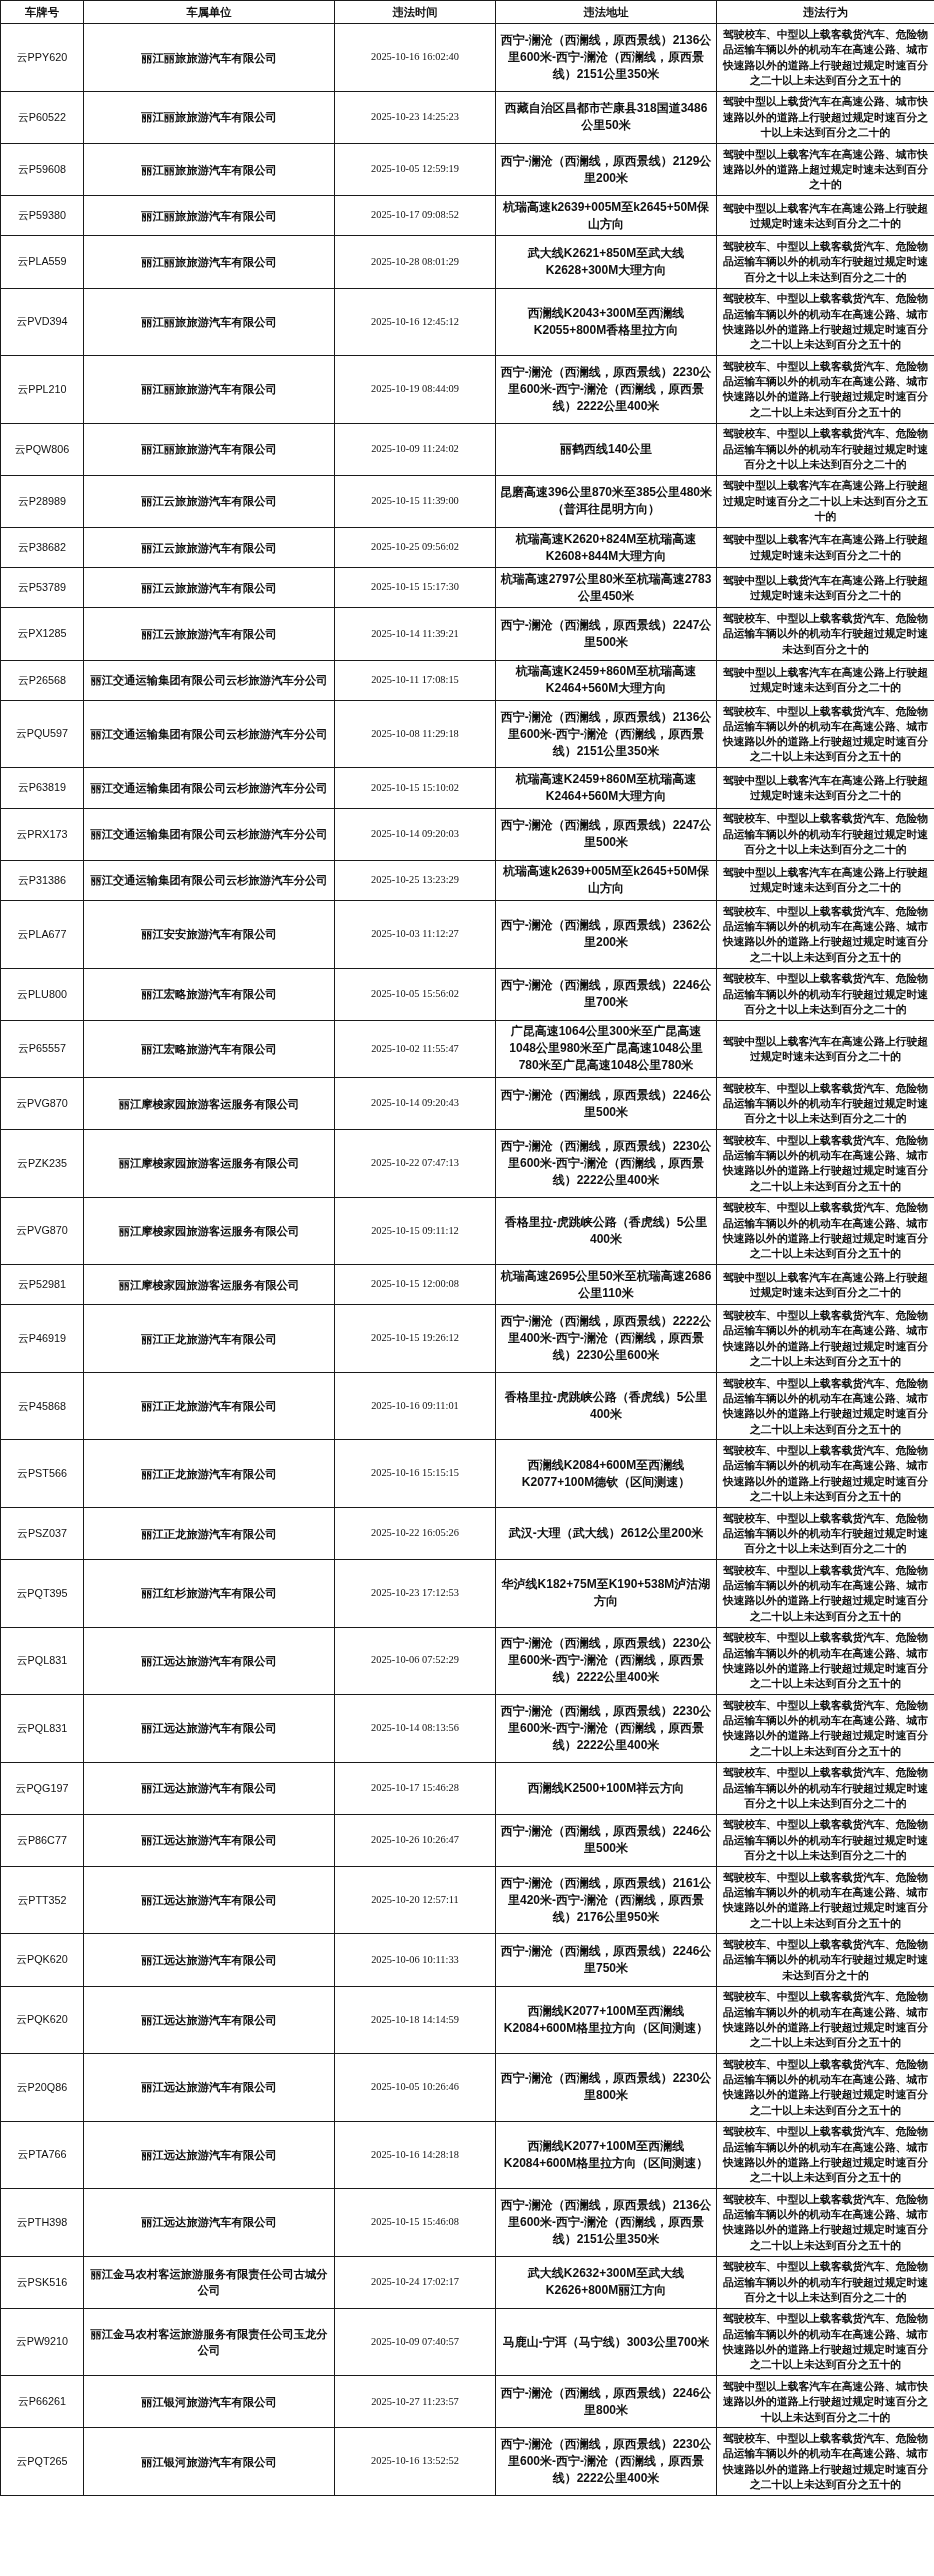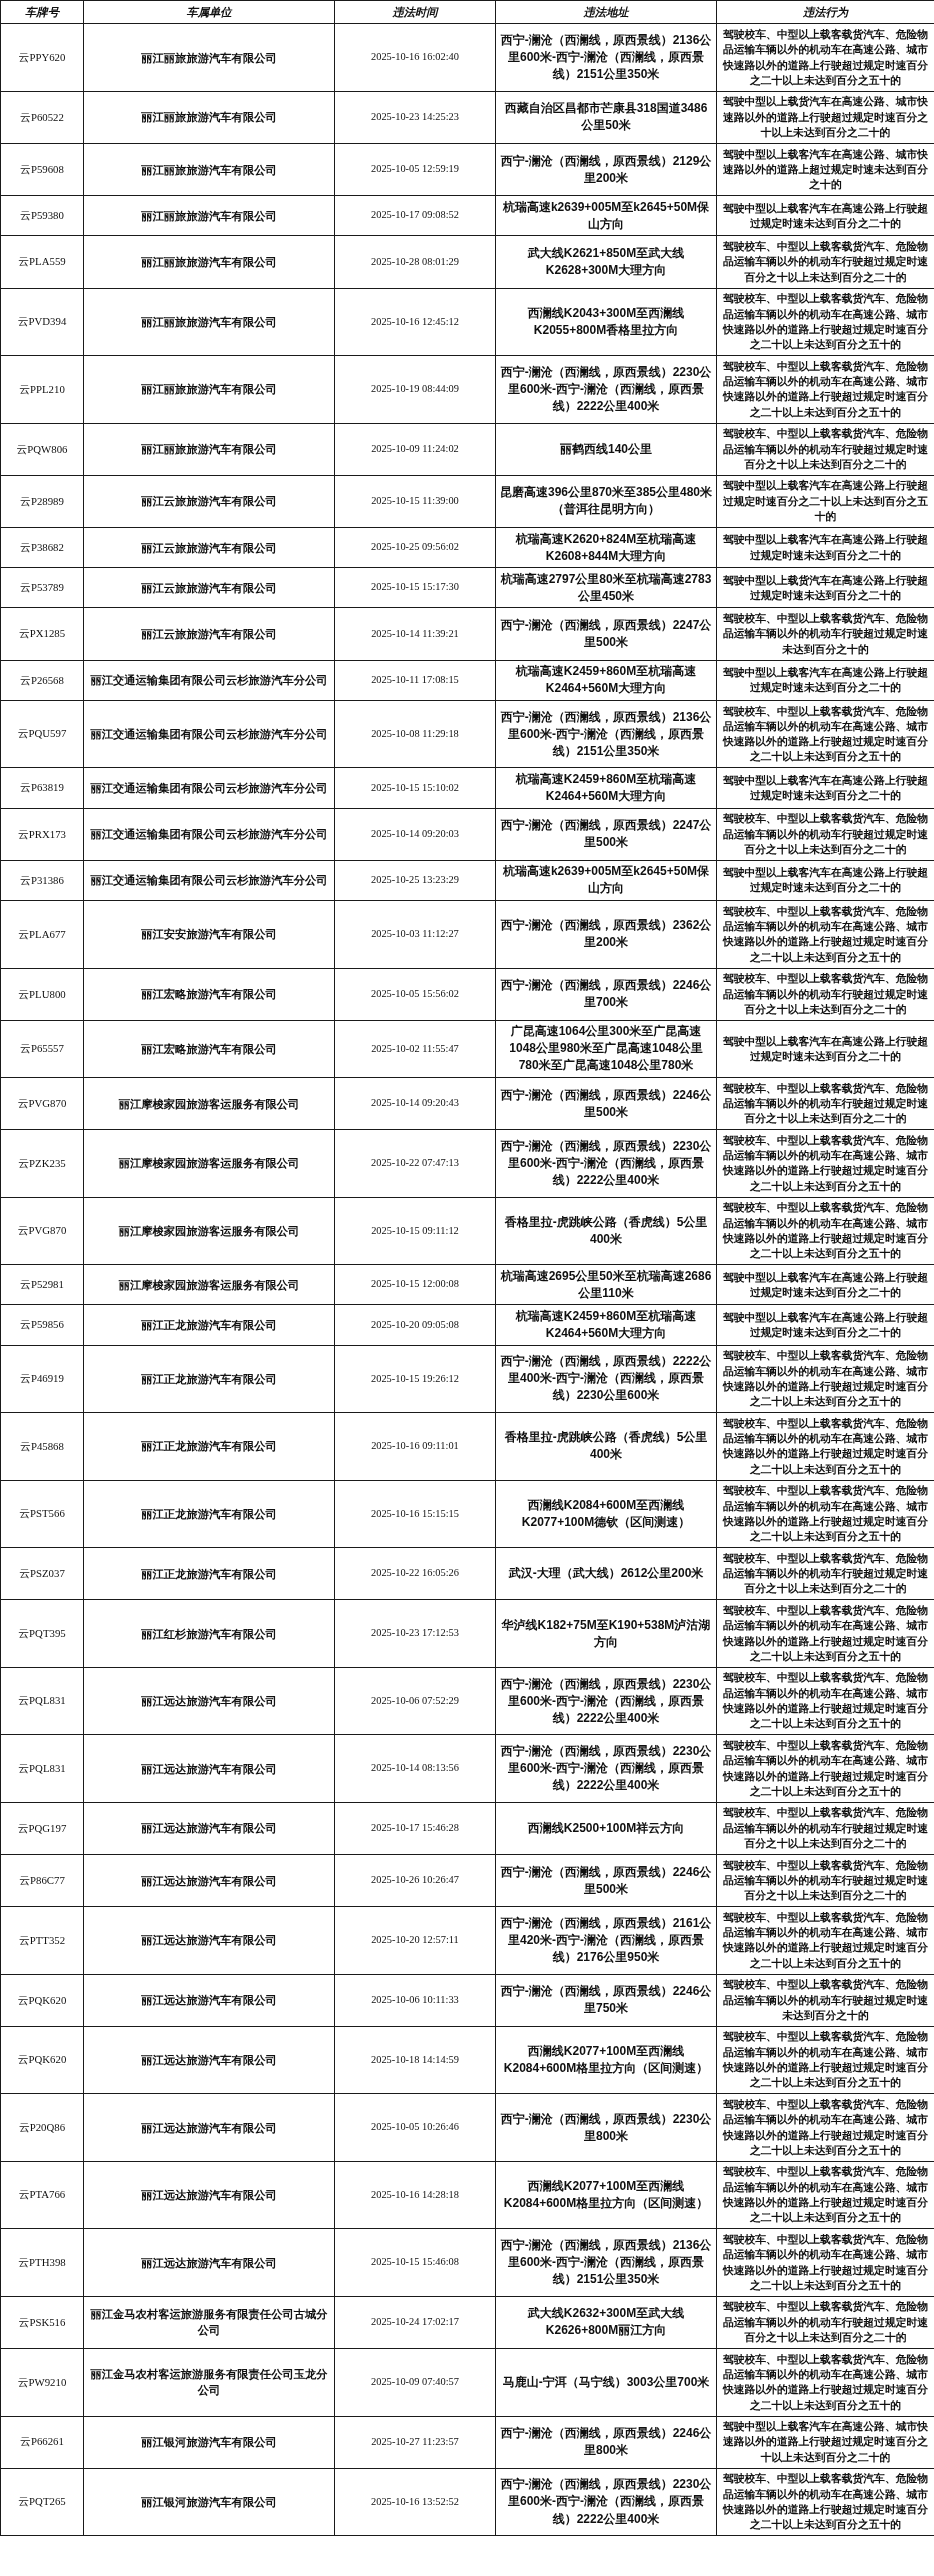--- a/index.html
+++ b/index.html
@@ -27,32 +27,31 @@
     line-height: 1.42;
     word-wrap: break-word;
     overflow-wrap: break-word;
   }
   table.violation-table thead th {
     font-weight: bold;
     font-size: 11.3px;
     height: 19px;
     padding: 1.7px 2.6px;
     font-family: "Liberation Sans", "DejaVu Sans", sans-serif;
-    font-style: italic;
   }
   
   col.c-plate    { width: 83px; }
   col.c-unit     { width: 251px; }
   col.c-time     { width: 161px; }
   col.c-address  { width: 221px; }
   col.c-behavior { width: 218px; }
 
   td.cell-plate {
     font-size: 10.8px;
-    font-family: Liberation Serif, serif;
+    font-family: Liberation Sans, sans-serif;
     letter-spacing: 0px;
   }
   td.cell-unit {
     font-size: 11.3px;
     font-weight: bold;
     font-family: Liberation Sans, sans-serif;
   }
   td.cell-time {
     font-size: 10.4px;
     font-family: "Liberation Serif", serif;
@@ -255,27 +254,20 @@
         <td class="cell-behavior">驾驶校车、中型以上载客载货汽车、危险物品运输车辆以外的机动车在高速公路、城市快速路以外的道路上行驶超过规定时速百分之二十以上未达到百分之五十的</td>
       </tr>
       <tr>
         <td class="cell-plate">云P52981</td>
         <td class="cell-unit">丽江摩梭家园旅游客运服务有限公司</td>
         <td class="cell-time">2025-10-15 12:00:08</td>
         <td class="cell-address">杭瑞高速2695公里50米至杭瑞高速2686公里110米</td>
         <td class="cell-behavior">驾驶中型以上载客汽车在高速公路上行驶超过规定时速未达到百分之二十的</td>
       </tr>
       <tr>
-        <td class="cell-plate">云P59856</td>
-        <td class="cell-unit">丽江正龙旅游汽车有限公司</td>
-        <td class="cell-time">2025-10-20 09:05:08</td>
-        <td class="cell-address">杭瑞高速K2459+860M至杭瑞高速K2464+560M大理方向</td>
-        <td class="cell-behavior">驾驶中型以上载客汽车在高速公路上行驶超过规定时速未达到百分之二十的</td>
-      </tr>
-      <tr>
         <td class="cell-plate">云P46919</td>
         <td class="cell-unit">丽江正龙旅游汽车有限公司</td>
         <td class="cell-time">2025-10-15 19:26:12</td>
         <td class="cell-address">西宁-澜沧（西澜线，原西景线）2222公里400米-西宁-澜沧（西澜线，原西景线）2230公里600米</td>
         <td class="cell-behavior">驾驶校车、中型以上载客载货汽车、危险物品运输车辆以外的机动车在高速公路、城市快速路以外的道路上行驶超过规定时速百分之二十以上未达到百分之五十的</td>
       </tr>
       <tr>
         <td class="cell-plate">云P45868</td>
         <td class="cell-unit">丽江正龙旅游汽车有限公司</td>
         <td class="cell-time">2025-10-16 09:11:01</td>

